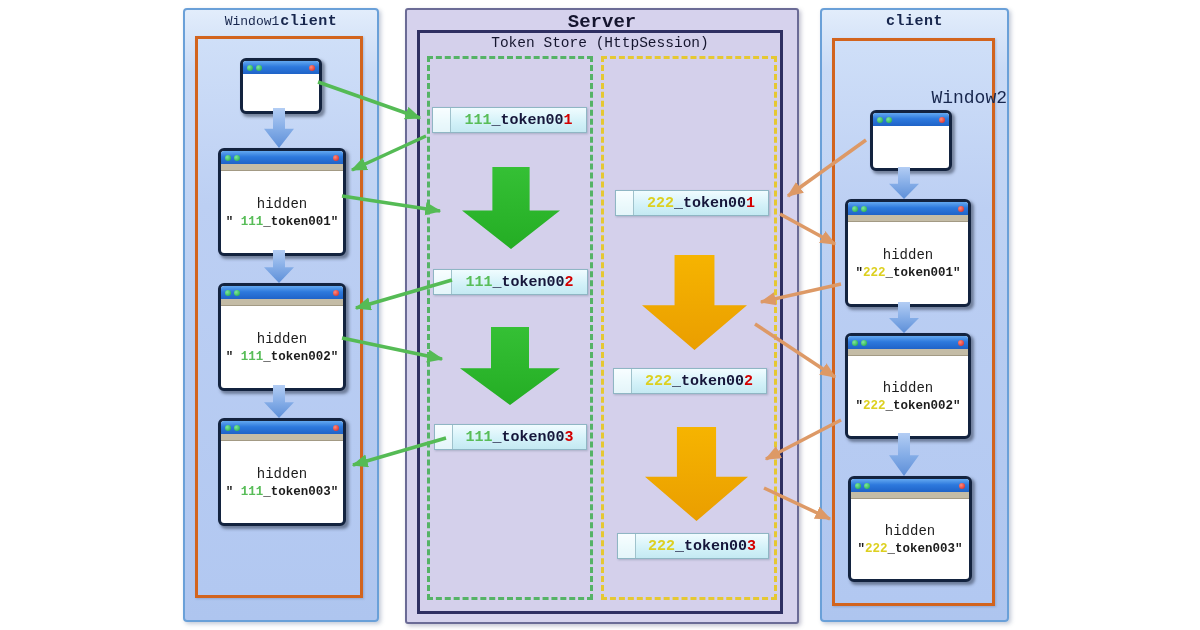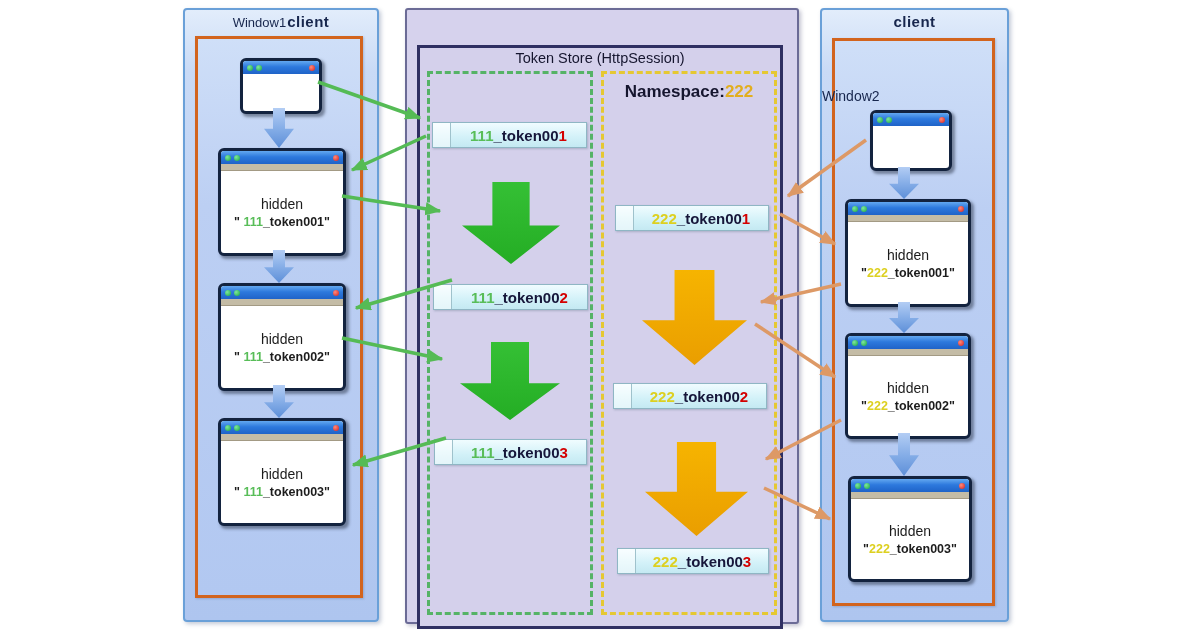--- a/index.html
+++ b/index.html
@@ -1,32 +1,32 @@
 <!DOCTYPE html>
 <html><head>
 <meta charset="utf-8">
 <style>
   html,body{margin:0;padding:0;background:#fff;}
   .canvas{position:relative;width:1200px;height:630px;background:#ffffff;
-          font-family:Liberation Sans, sans-serif;overflow:hidden;}
+          font-family:Liberation Mono, monospace;overflow:hidden;}
 
   
   .panel-client{position:absolute;background:linear-gradient(180deg,#e2edfb 0%,#c9daf6 10%,#b7ccf1 55%,#aec5ef 100%);
     border:2px solid #6aa0d8;border-radius:4px;box-shadow:2px 2px 4px rgba(80,100,140,.35);}
   .panel-title-row{position:absolute;left:0;right:0;top:3px;display:flex;justify-content:center;align-items:baseline;gap:1px;color:#17264d;}
   .title-small{font-size:13px;}
   .title-big{font-size:15px;font-weight:600;letter-spacing:.5px;}
   .inner-orange{position:absolute;border:3px solid #d2641e;
     background:linear-gradient(180deg,#cfdff8 0%,#bccff3 30%,#b2c8f1 100%);box-shadow:1px 1px 2px rgba(80,100,140,.3);}
 
   
   .panel-server{position:absolute;background:#d6d2ed;border:2px solid #6b6b96;border-radius:3px;
     box-shadow:2px 2px 4px rgba(80,80,120,.35);}
   .server-title{position:absolute;left:0;right:0;top:1px;text-align:center;font-size:19px;font-weight:600;color:#15152e;}
-  .store-box{position:absolute;border:3px solid #2f2f62;background:#d4d0eb;margin-top:15px;}
+  .store-box{position:absolute;border:3px solid #2f2f62;background:#d4d0eb;}
   .store-label{position:absolute;left:0;right:0;top:2px;text-align:center;font-size:14.5px;color:#15152e;}
   .ns-box{position:absolute;}
   .ns-box-green{border:3px dashed #55b366;}
   .ns-box-yellow{border:3px dashed #e5c832;}
   .ns-label{position:absolute;left:0;right:0;top:8px;text-align:center;font-size:17px;font-weight:700;color:#15152e;white-space:nowrap;}
 
   
   .token-box{position:absolute;height:24px;background:linear-gradient(180deg,#f0fcff 0%,#d2f1f8 60%,#c4e9f2 100%);
     border:1.5px solid #8fb6c4;display:flex;align-items:stretch;box-shadow:1px 1px 2px rgba(90,110,130,.35);}
   .token-cell{width:17px;border-right:1px solid #9fc2cc;background:rgba(255,255,255,.55);}
@@ -54,21 +54,21 @@
   .win-titlebar{height:13px;min-height:13px;background:linear-gradient(180deg,#63a8f0 0%,#2d79dd 45%,#1f63c8 100%);
     display:flex;align-items:center;padding:0 4px;gap:3px;}
   .win-dot{width:6px;height:6px;border-radius:50%;}
   .dot-green{background:radial-gradient(circle at 35% 35%,#7fe6a0,#17a83a);}
   .dot-red{background:radial-gradient(circle at 35% 35%,#ff8a7a,#d41e1e);}
   .win-spacer{flex:1;}
   .win-toolbar{height:6px;min-height:6px;background:#c4bca6;border-bottom:1px solid #a39a84;}
   .win-body{flex:1;display:flex;flex-direction:column;align-items:center;justify-content:center;color:#1c1c1c;}
   .win-line1{font-size:14px;}
   .win-line2{font-size:12.5px;white-space:nowrap;margin-top:3px;font-weight:600;color:#1c1c1c;}
-  .right-label{position:absolute;left:0;right:0;text-align:left;font-size:14px;color:#17264d;}
+  .right-label{position:absolute;left:0;right:0;text-align:right;font-size:18px;color:#17264d;}
 
   svg.overlay{position:absolute;left:0;top:0;pointer-events:none;}
 </style>
 </head>
 <body>
 
 <div class="canvas">
 
   <div class="panel-client" style="left:183px;top:8px;width:192px;height:610px;">
     <div class="panel-title-row">
@@ -130,20 +130,21 @@
       </div>
       <div class="win-toolbar"></div>
       <div class="win-body">
         <div class="win-line1">hidden</div>
         <div class="win-line2"><span>" </span><span class="ns1">111</span><span>_token003"</span></div>
       </div>
     </div>
   </div>
 
   <div class="panel-server" style="left:405px;top:8px;width:390px;height:612px;">
+    <div class="server-title">Server</div>
     <div class="store-box" style="left:10px;top:20px;width:360px;height:578px;">
       <div class="store-label">Token Store (HttpSession)</div>
 
       <div class="ns-box ns-box-green" style="left:7px;top:23px;width:160px;height:538px;">
 
         <div class="token-box" style="left:2px;top:48px;width:153px;">
           <div class="token-cell"></div>
           <div class="token-label">
               <span class="ns1">111</span>
               <span class="tmid">_token00</span>
@@ -168,21 +169,20 @@
           <div class="token-cell"></div>
           <div class="token-label">
               <span class="ns1">111</span>
               <span class="tmid">_token00</span>
               <span class="tnum">3</span>
             </div>
         </div>
       </div>
 
       <div class="ns-box ns-box-yellow" style="left:181px;top:23px;width:170px;height:538px;">
-        <div class="ns-label"><span>Namespace:</span><span class="ns-id-yellow">222</span></div>
 
         <div class="token-box" style="left:11px;top:131px;width:152px;">
           <div class="token-cell"></div>
           <div class="token-label">
               <span class="ns2">222</span>
               <span class="tmid">_token00</span>
               <span class="tnum">1</span>
             </div>
         </div>
 

